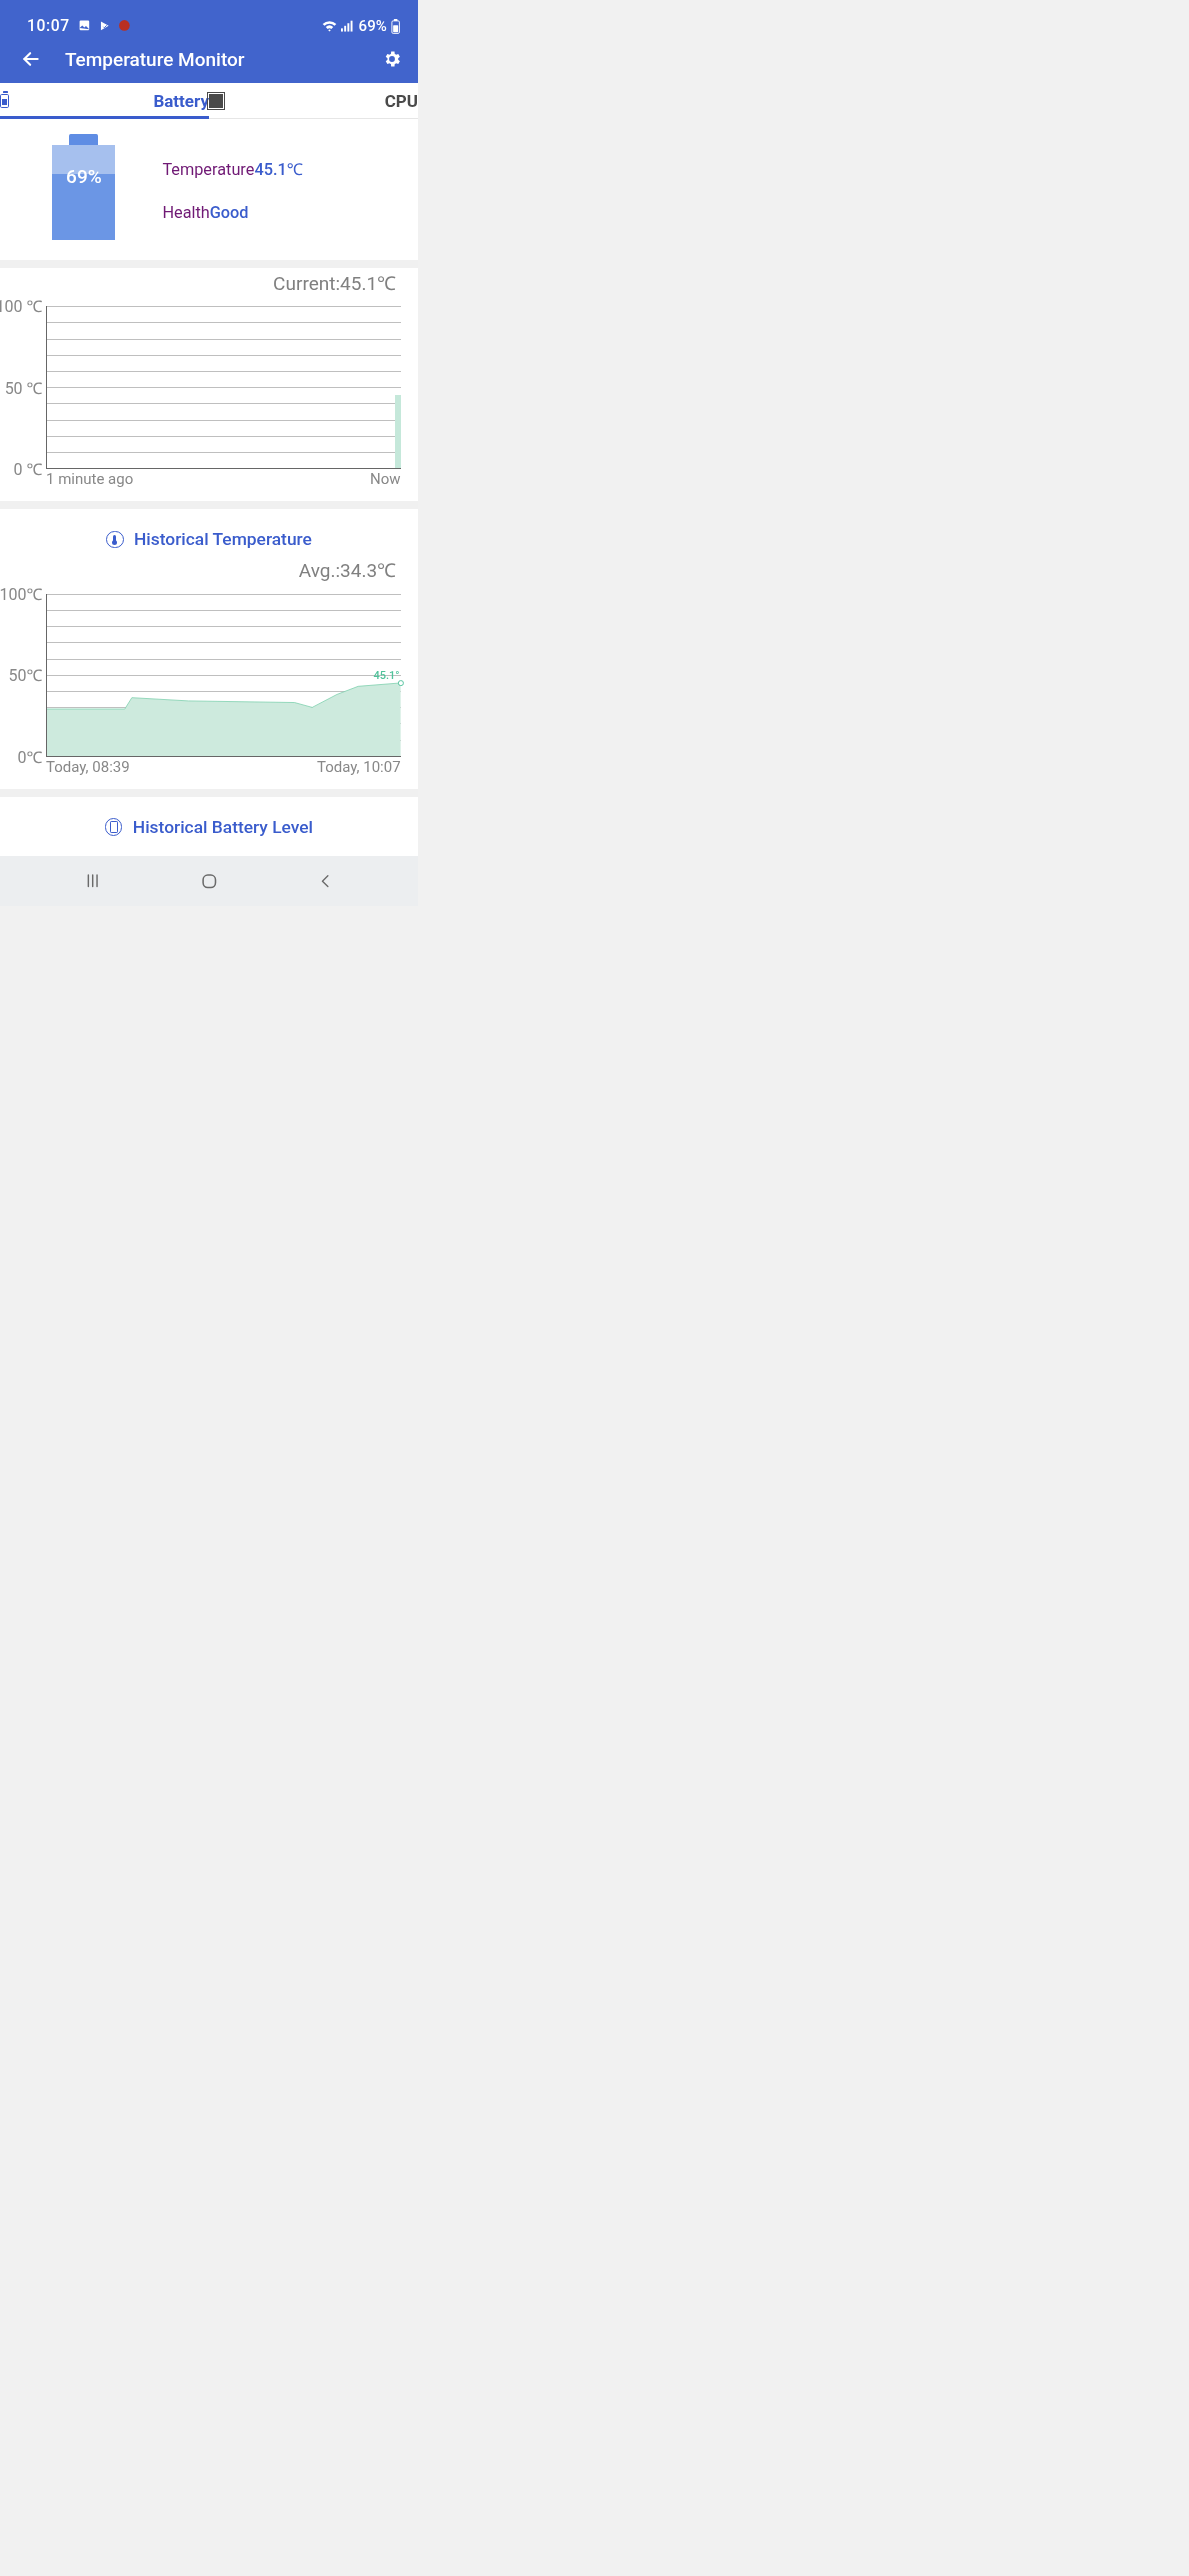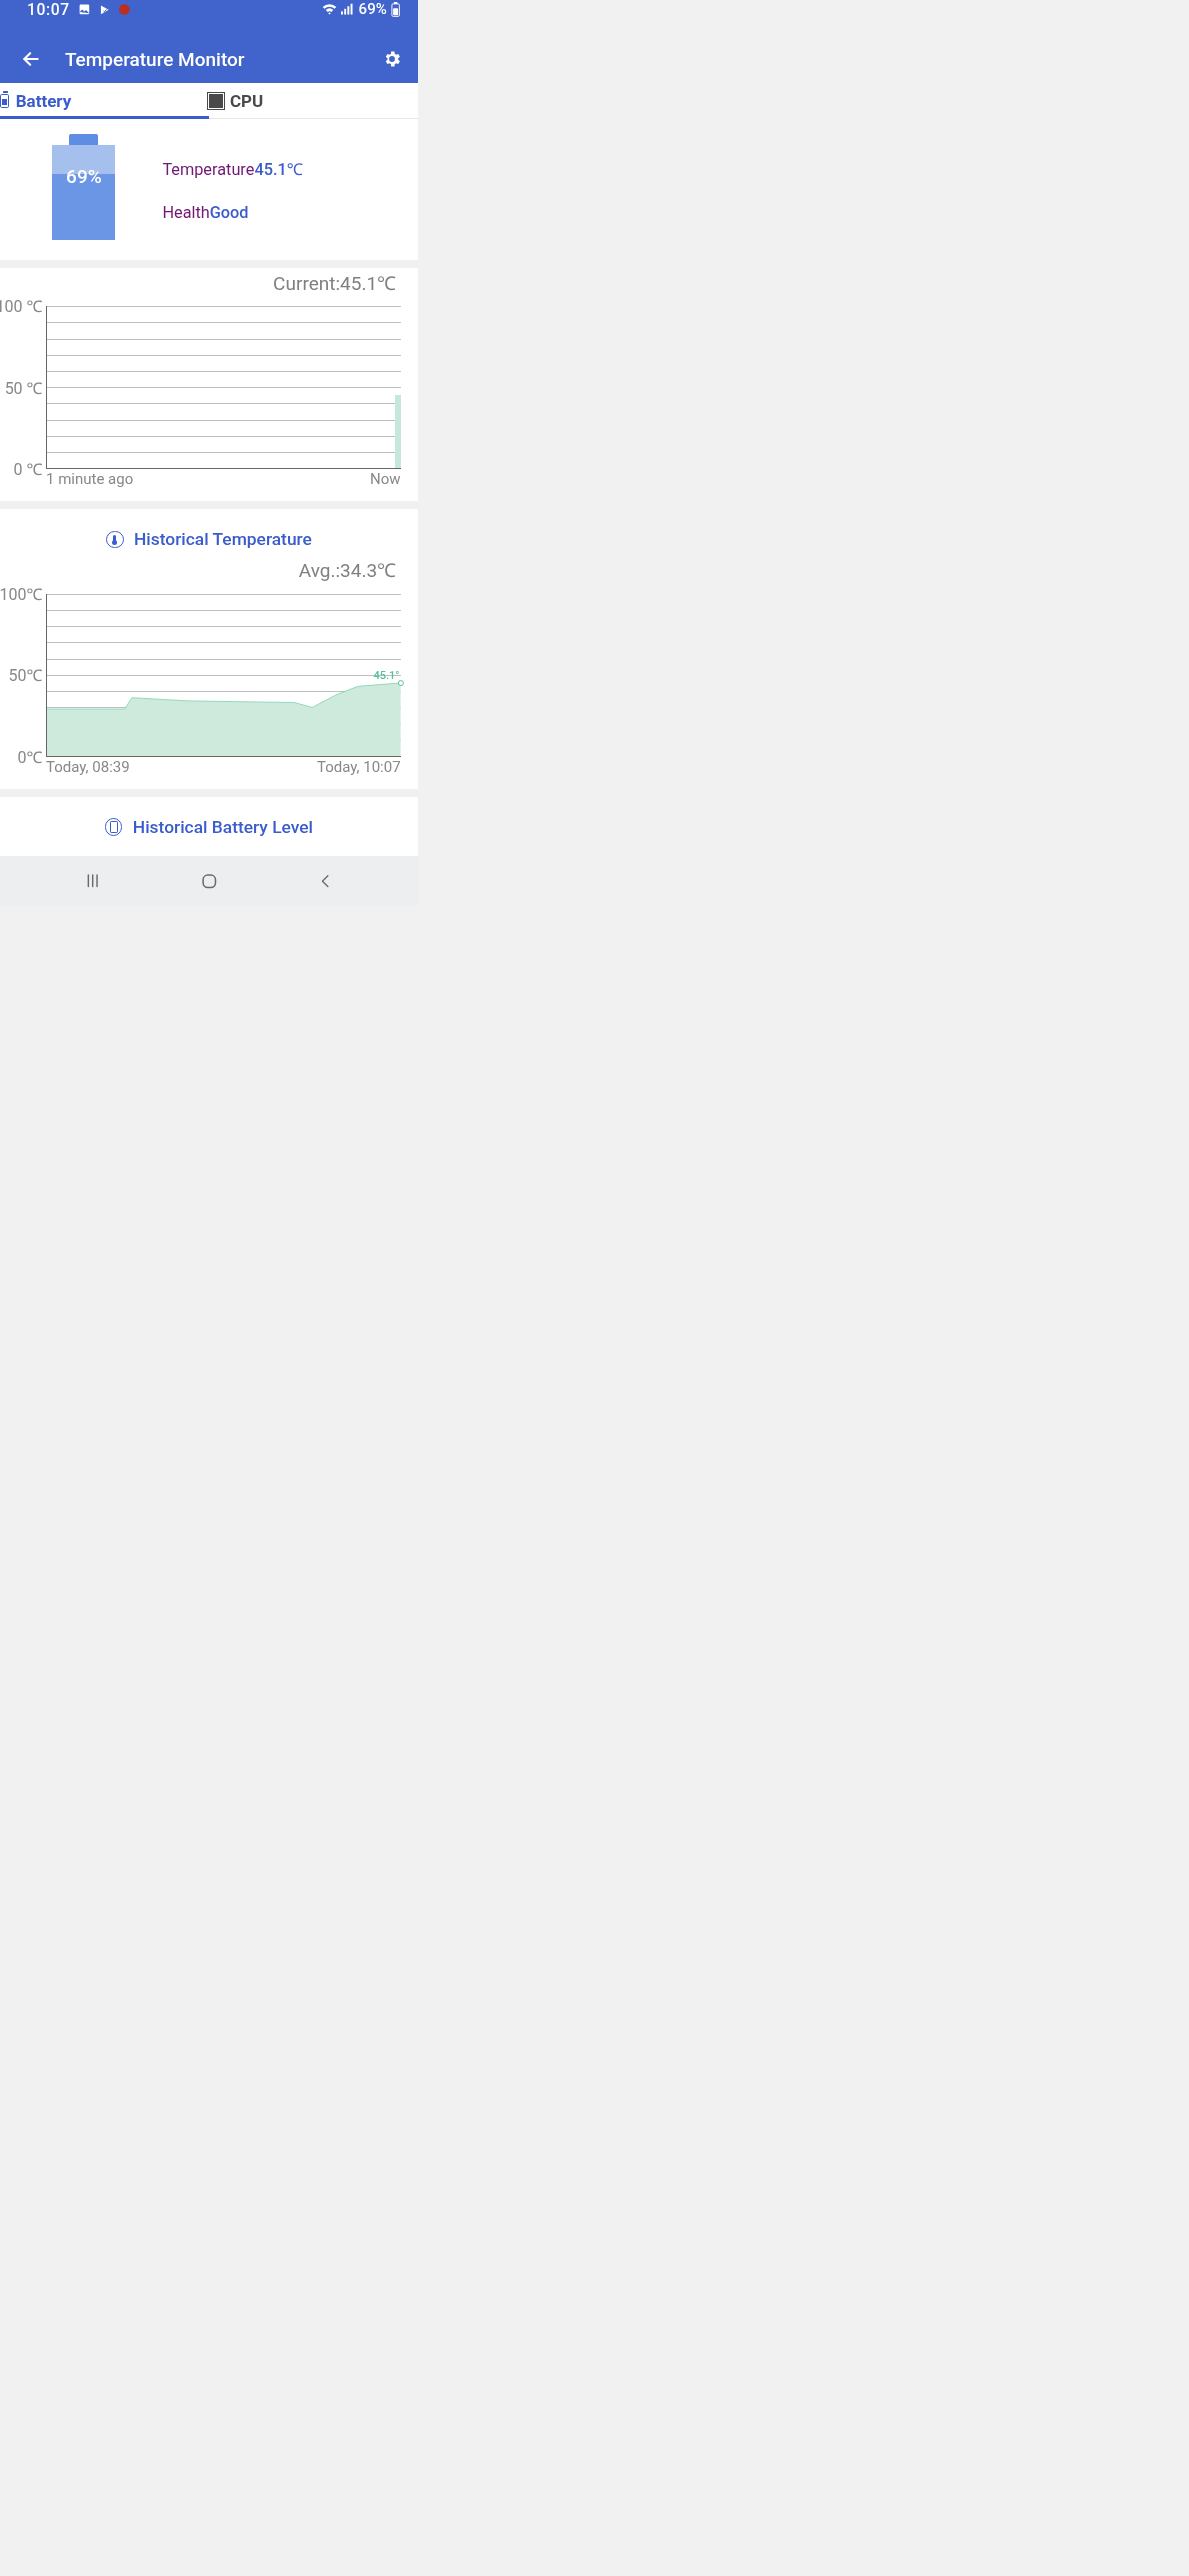--- a/index.html
+++ b/index.html
@@ -11,21 +11,21 @@
     overflow: hidden;
     position: relative;
   }
 
   
   .status-bar {
     background: #4164cc;
     height: 35px;
     color: #fff;
     display: flex;
-    align-items: flex-start;
+    align-items: flex-end;
     justify-content: space-between;
     padding: 0 17.4px 0 27px;
     font-size: 15px;
     font-weight: 500;
   }
   .status-left { display: flex; align-items: center; gap: 8.1px; }
   .status-right { display: flex; align-items: center; gap: 4.6px; font-size: 15px; }
   .status-time { font-size: 15.7px; letter-spacing: 0.6px; }
   .sb-ico { display:inline-flex; align-items:center; justify-content:center; }
 
@@ -60,21 +60,21 @@
   .tabs {
     display: flex;
     background: #fff;
     height: 36px;
     border-bottom: 0.6px solid #e6e6e6;
   }
   .tab {
     flex: 1;
     display: flex;
     align-items: center;
-    justify-content: flex-start;
+    justify-content: space-between;
     gap: 7px;
     font-size: 17px;
     font-weight: 700;
     cursor: pointer;
     position: relative;
   }
   .tab.active { color: #3a5ccc; }
   .tab.active::after {
     content:"";
     position:absolute; left:0; right:0; bottom:-0.6px;

